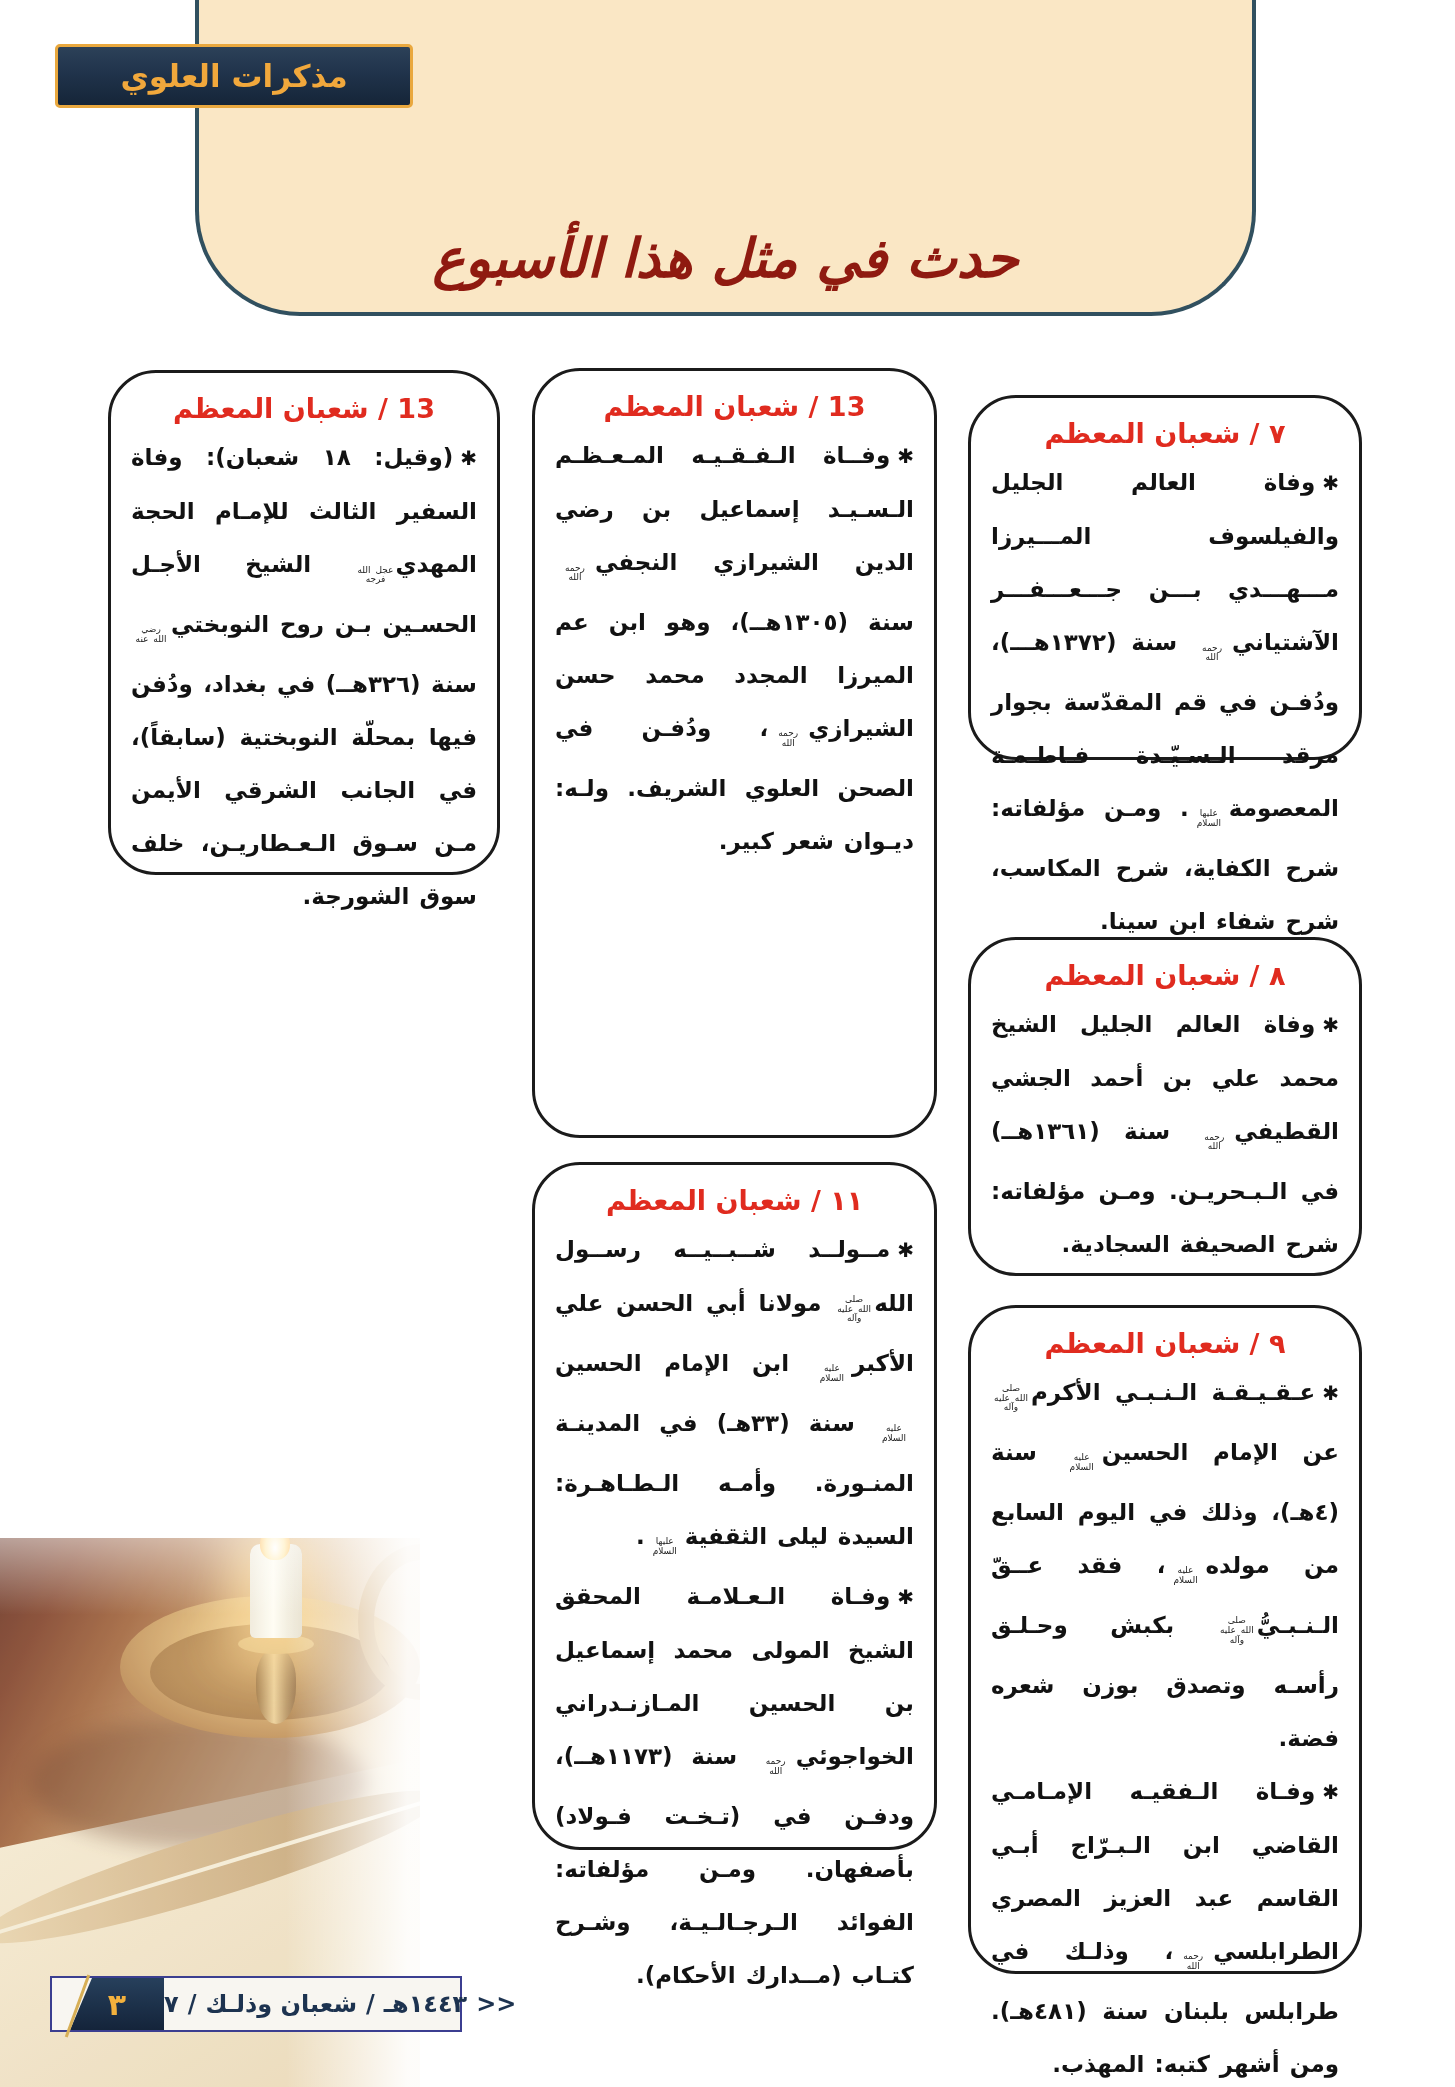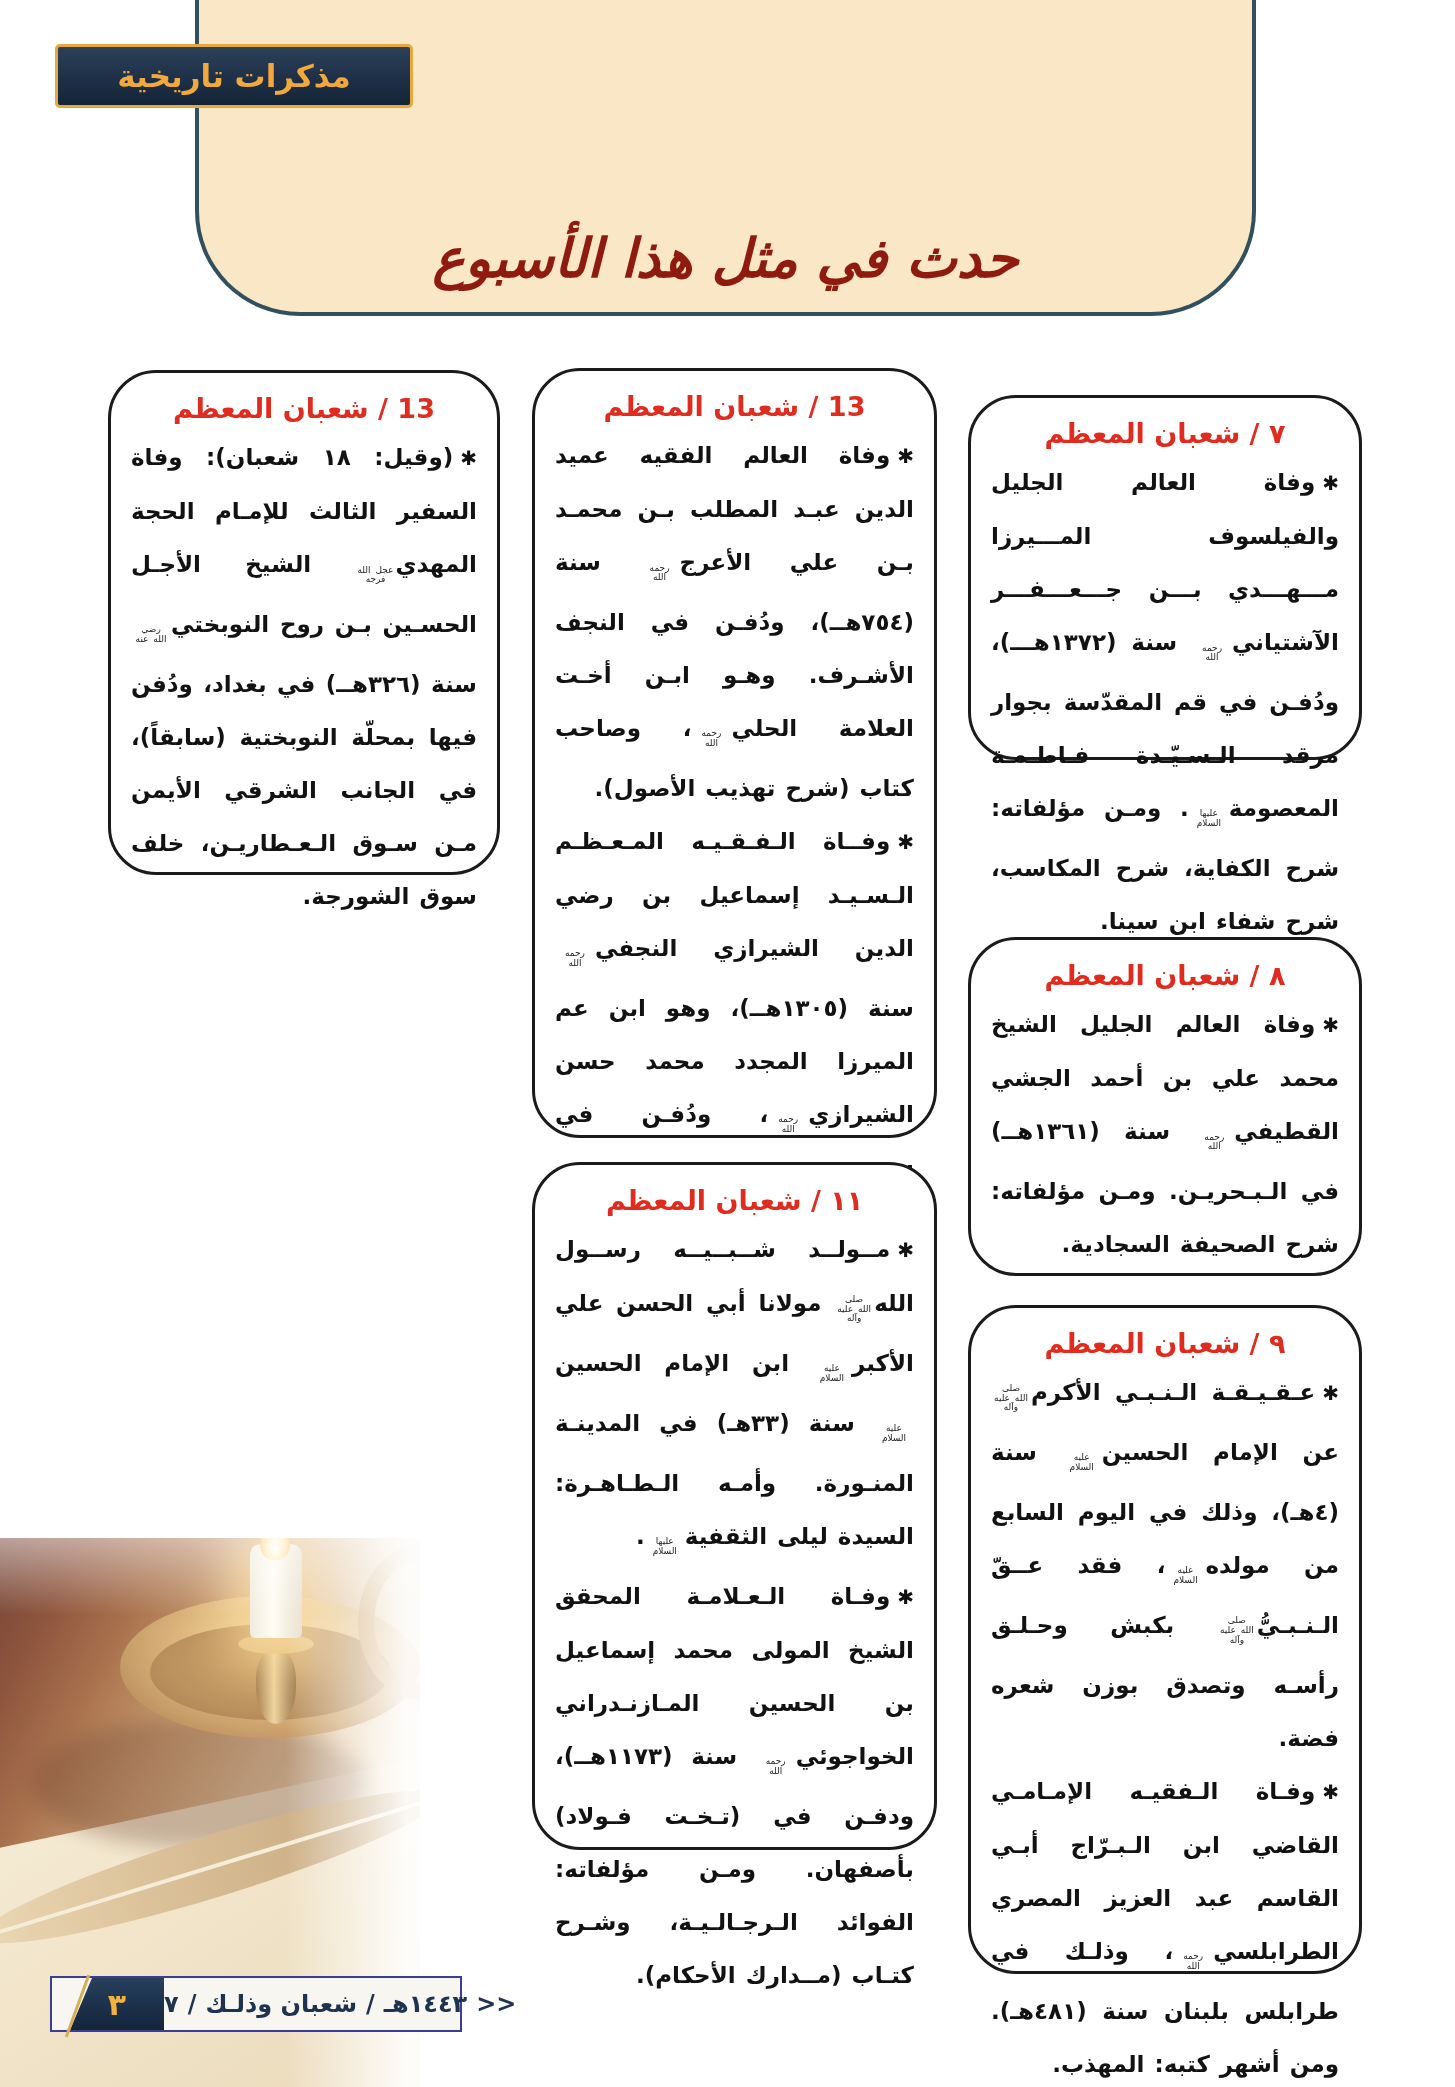--- a/index.html
+++ b/index.html
@@ -84,21 +84,21 @@
 </style>
 </head>
 <body>
 
 <div id="page">
 
   <div class="cream-shape">
     <div class="masthead-title">حدث في مثل هذا الأسبوع</div>
   </div>
   <div class="badge">
-    <span>مذكرات تاريخية</span>
+    <span>مذكرات العلوي</span>
   </div>
 
   <section class="box box7">
     <h2 class="box-header">٧ / شعبان المعظم</h2>
     <div class="box-body">
         <p><span class="bullet">✱</span>وفاة العالم الجليل والفيلسوف المـــيرزا مـــهـــدي بـــن جـــعـــفـــر الآشتياني<span class="honorific">رحمه الله</span> سنة (١٣٧٢هـــ)، ودُفـن في قم المقدّسة بجوار مرقد الـسـيّـدة فـاطـمـة المعصومة<span class="honorific">عليها السلام</span>. ومـن مؤلفاته: شرح الكفاية، شرح المكاسب، شرح شفاء ابن سينا.</p>
       </div>
   </section>
   <section class="box box8">
     <h2 class="box-header">٨ / شعبان المعظم</h2>
@@ -109,21 +109,20 @@
   <section class="box box9">
     <h2 class="box-header">٩ / شعبان المعظم</h2>
     <div class="box-body">
         <p><span class="bullet">✱</span>عـقـيـقـة الـنـبـي الأكرم<span class="honorific">صلى الله عليه وآله</span> عن الإمام الحسين<span class="honorific">عليه السلام</span> سنة (٤هـ)، وذلك في اليوم السابع من مولده<span class="honorific">عليه السلام</span>، فقد عــقّ الـنـبـيُّ<span class="honorific">صلى الله عليه وآله</span> بكبش وحـلـق رأسـه وتصدق بوزن شعره فضة.</p>
         <p><span class="bullet">✱</span>وفـاة الـفقيـه الإمـامـي القاضي ابن الـبـرّاج أبـي القاسم عبد العزيز المصري الطرابلسي<span class="honorific">رحمه الله</span>، وذلـك في طرابلس بلبنان سنة (٤٨١هـ). ومن أشهر كتبه: المهذب.</p>
       </div>
   </section>
   <section class="box box10">
     <h2 class="box-header">13 / شعبان المعظم</h2>
     <div class="box-body">
-        <p><span class="bullet">✱</span>وفاة العالم الفقيه عميد الدين عبـد المطلب بـن محمـد بـن علي الأعرج<span class="honorific">رحمه الله</span> سنة (٧٥٤هــ)، ودُفـن في النجف الأشـرف. وهـو ابـن أخـت العلامة الحلي<span class="honorific">رحمه الله</span>، وصاحب كتاب (شرح تهذيب الأصول).</p>
         <p><span class="bullet">✱</span>وفــاة الـفـقـيـه المـعـظـم الـسـيـد إسماعيل بن رضي الدين الشيرازي النجفي<span class="honorific">رحمه الله</span> سنة (١٣٠٥هــ)، وهو ابن عم الميرزا المجدد محمد حسن الشيرازي<span class="honorific">رحمه الله</span>، ودُفـن في الصحن العلوي الشريف. ولـه: ديـوان شعر كبير.</p>
       </div>
   </section>
   <section class="box box11">
     <h2 class="box-header">١١ / شعبان المعظم</h2>
     <div class="box-body">
         <p><span class="bullet">✱</span>مــولــد شــبــيــه رســول الله<span class="honorific">صلى الله عليه وآله</span> مولانا أبي الحسن علي الأكبر<span class="honorific">عليه السلام</span> ابن الإمام الحسين<span class="honorific">عليه السلام</span> سنة (٣٣هـ) في المدينـة المنـورة. وأمـه الـطـاهـرة: السيدة ليلى الثقفية<span class="honorific">عليها السلام</span>.</p>
         <p><span class="bullet">✱</span>وفـاة الـعـلامـة المحقق الشيخ المولى محمد إسماعيل بن الحسين المـازنـدراني الخواجوئي<span class="honorific">رحمه الله</span> سنة (١١٧٣هــ)، ودفـن في (تـخـت فـولاد) بأصفهان. ومـن مؤلفاته: الفوائد الـرجـالـيـة، وشـرح كتـاب (مــدارك الأحكام).</p>
       </div>
   </section>

